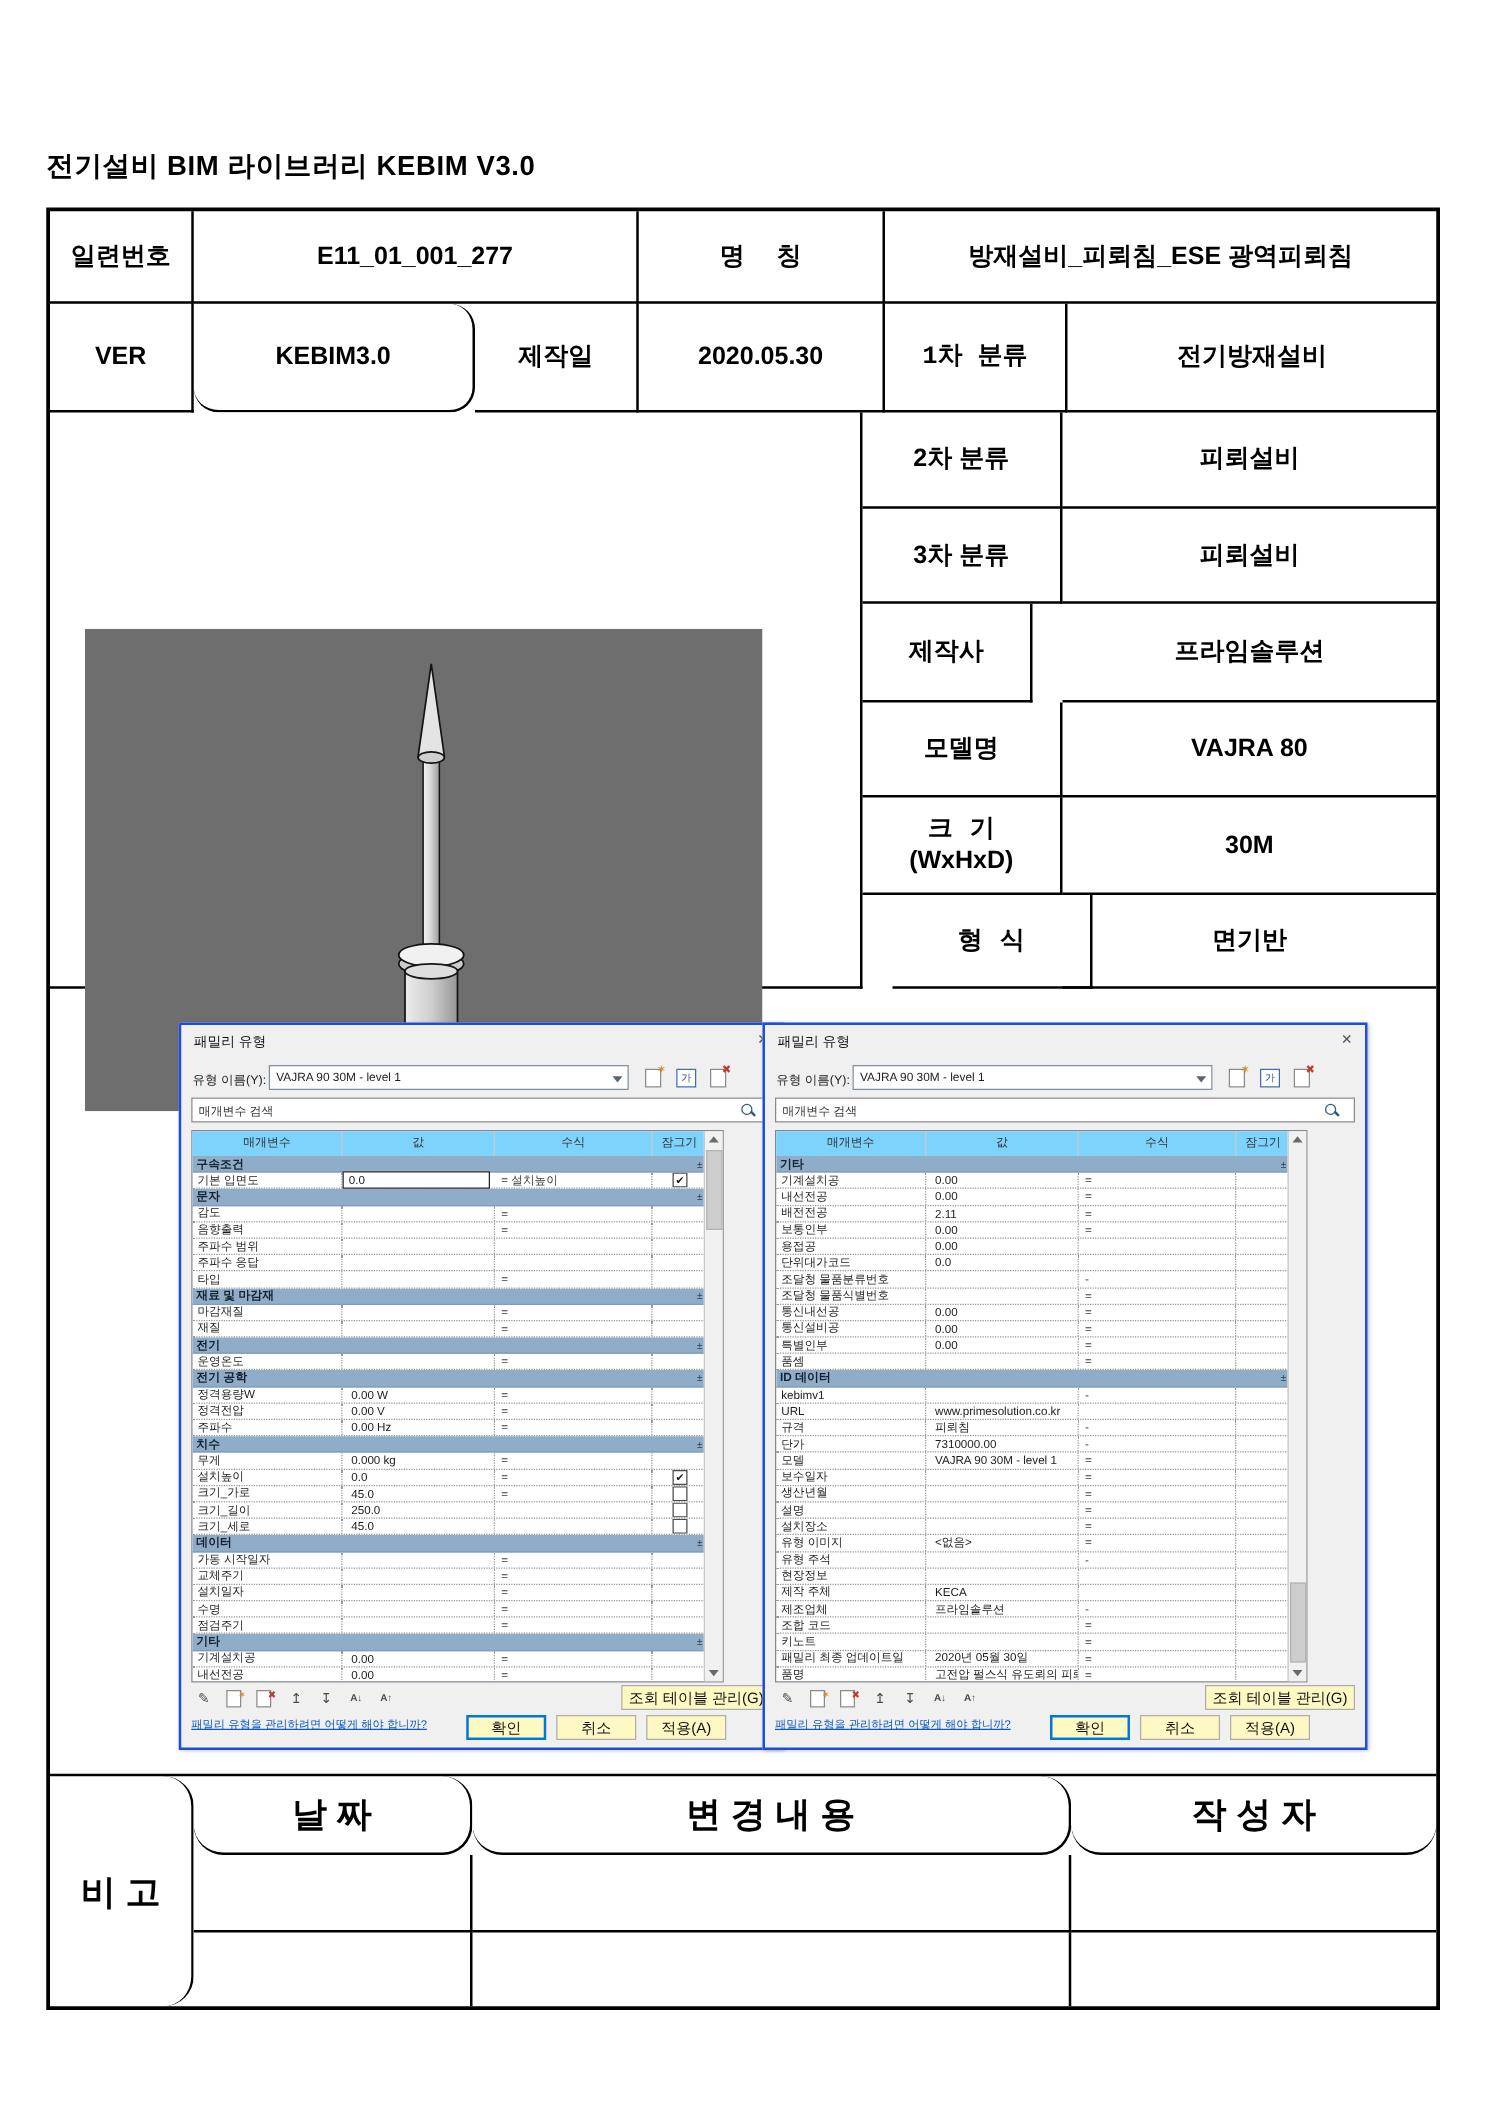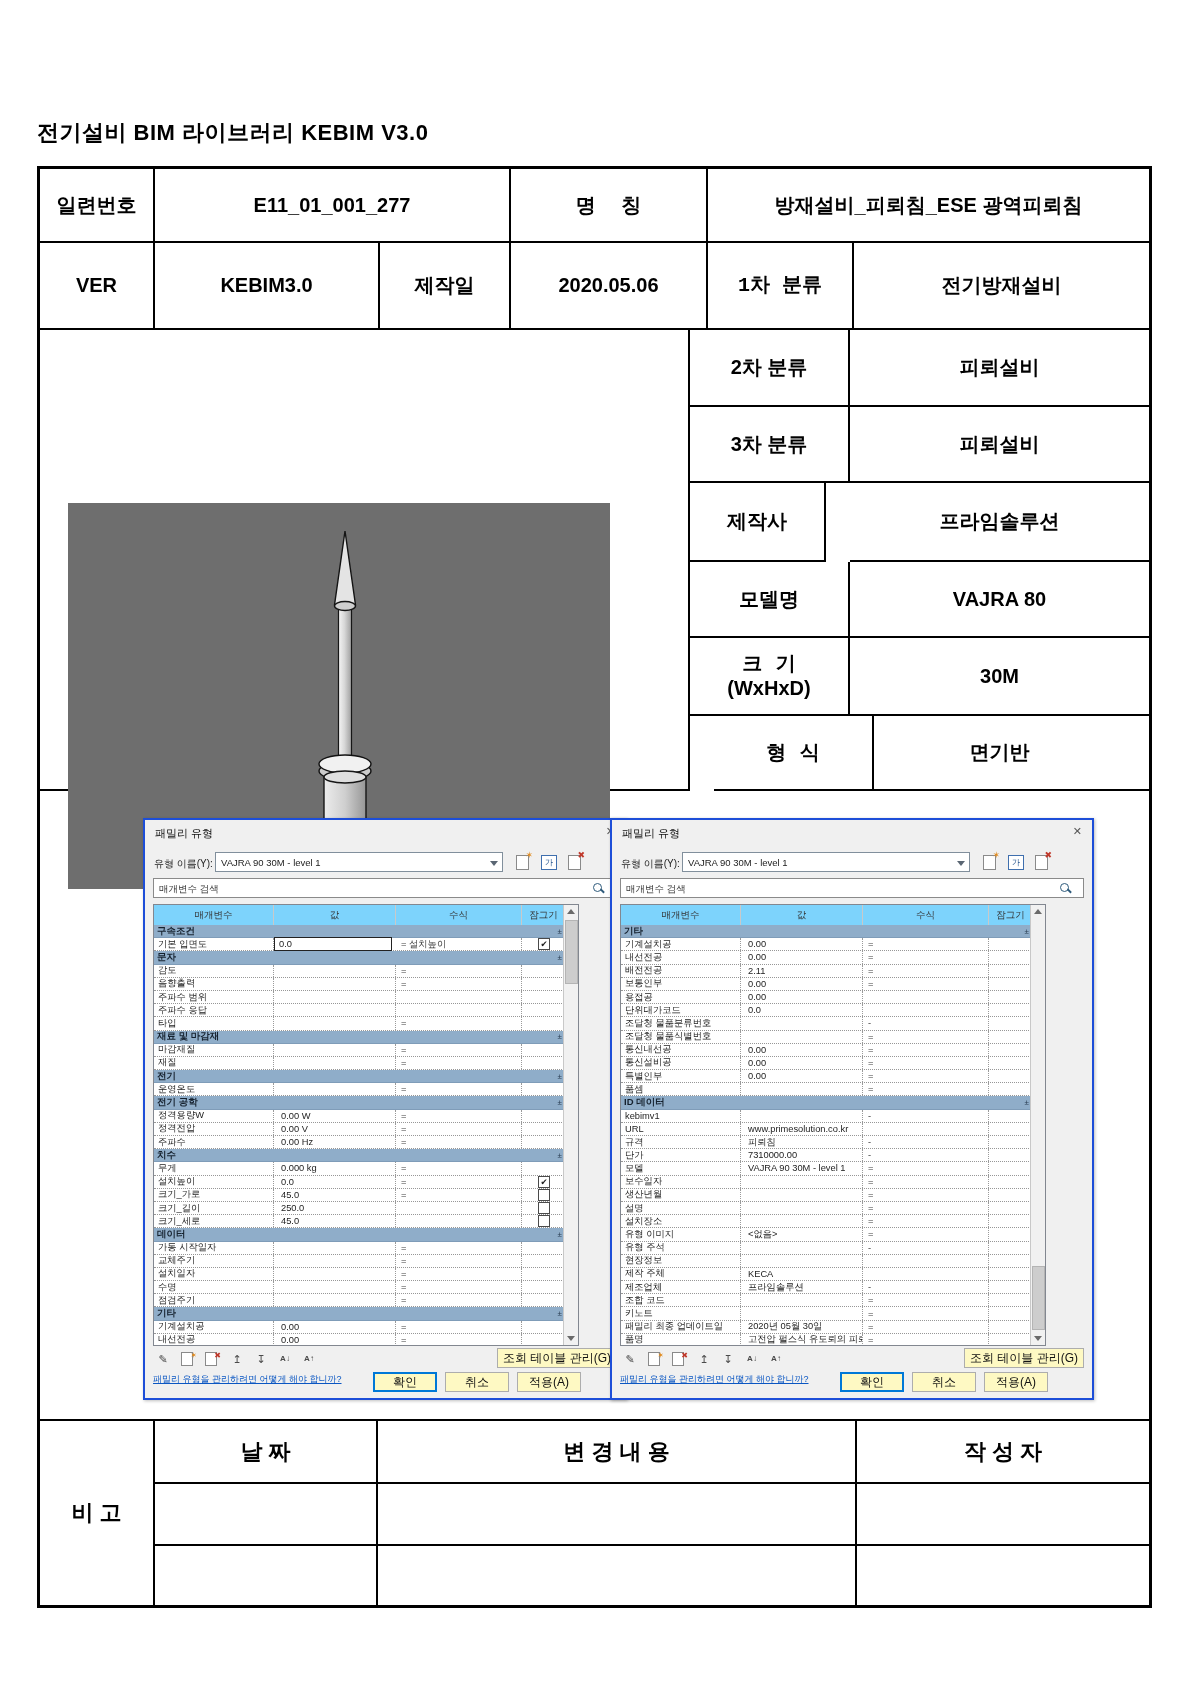--- a/index.html
+++ b/index.html
@@ -78,40 +78,40 @@
   .btn{position:absolute;height:20px;background:#fef9c3;border:1px solid #adadad;box-sizing:border-box;
        font-size:12px;text-align:center;line-height:18px;color:#111;}
   .btn.lookup{right:8px;top:528px;width:120px;}
   .dlg-foot{position:absolute;left:0;top:552px;right:0;height:24px;}
   .help-link{position:absolute;left:8px;top:2px;width:208px;font-size:9px;line-height:1.15;color:#0a56c2;text-decoration:underline;}
   .btn.b1{left:228px;top:0;width:64px;border:2px solid #0078d7;line-height:16px;}
   .btn.b2{left:300px;top:0;width:64px;}
   .btn.b3{left:372px;top:0;width:64px;}
 
   
-  .rem-h{font-size:22px;}
+  .rem-h{font-size:28px;border-radius:24px;}
 </style>
 </head>
 <body>
 
 <div class="page">
 
   <div class="doc-title">전기설비 BIM 라이브러리 KEBIM V3.0</div>
 
   <div class="tbl">
 
     <div class="cell" style="left:0;top:0;width:115px;height:74px;">일련번호</div>
     <div class="cell" style="left:115px;top:0;width:356px;height:74px;">E11_01_001_277</div>
     <div class="cell sp" style="left:471px;top:0;width:197px;height:74px;">명 칭</div>
     <div class="cell" style="left:0;top:74px;width:115px;height:87px;">VER</div>
 
     <div class="cell noR" style="left:668px;top:0;width:441px;height:74px;">방재설비_피뢰침_ESE 광역피뢰침</div>
-    <div class="cell" style="left:115px;top:74px;width:225px;height:87px;">KEBIM3.0</div>
+    <div class="cell" style="left:115px;top:74px;width:225px;height:87px;border-radius:20px;">KEBIM3.0</div>
     <div class="cell" style="left:340px;top:74px;width:131px;height:87px;">제작일</div>
-    <div class="cell" style="left:471px;top:74px;width:197px;height:87px;">2020.05.06</div>
+    <div class="cell" style="left:471px;top:74px;width:197px;height:87px;">2020.05.30</div>
     <div class="cell" style="left:668px;top:74px;width:146px;height:87px;font-family:Liberation Mono, monospace;">1차 분류</div>
     <div class="cell noR" style="left:814px;top:74px;width:295px;height:87px;">전기방재설비</div>
 
     <div class="cell" style="left:0;top:161px;width:650px;height:461px;">
       <svg class="model-box" viewBox="0 0 542 386" xmlns="http://www.w3.org/2000/svg">
         <defs>
           <linearGradient id="rodg" x1="0" y1="0" x2="1" y2="0">
             <stop offset="0" stop-color="#f4f4f4"></stop>
               <stop offset="0.45" stop-color="#d8d8d8"></stop>
               <stop offset="1" stop-color="#9e9e9e"></stop>

